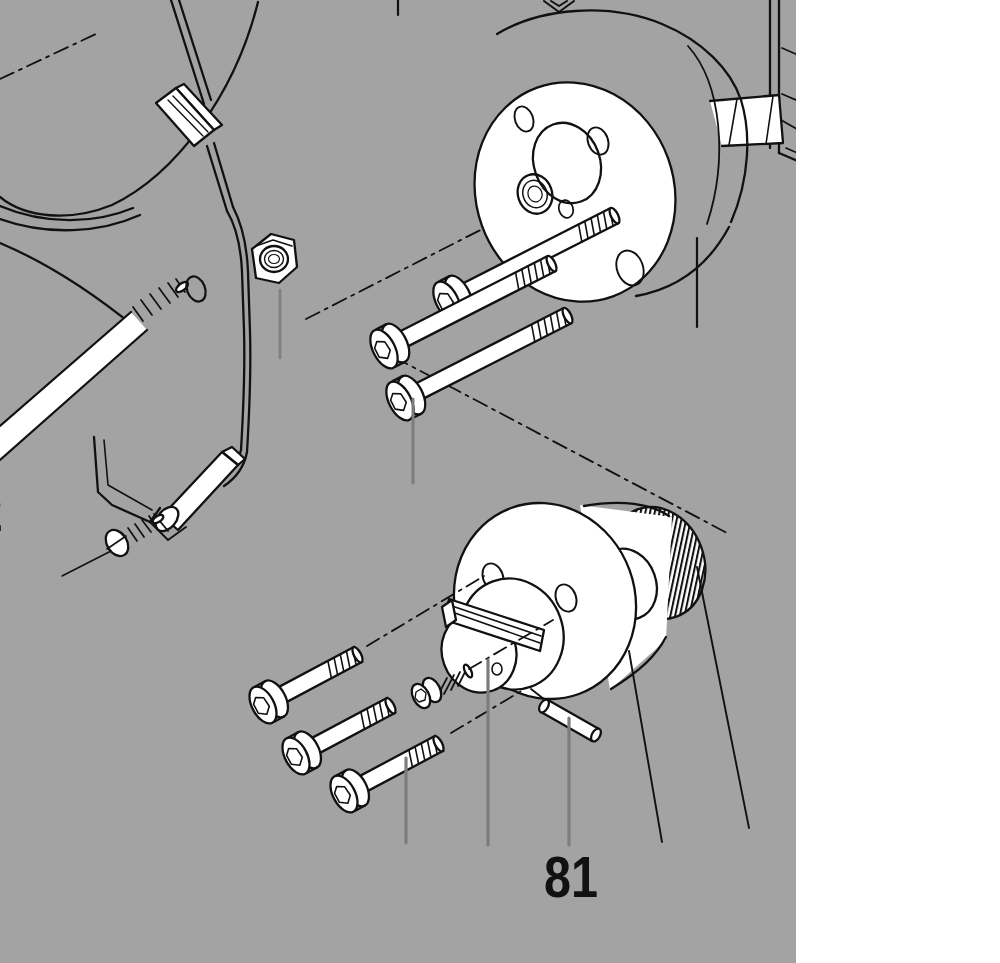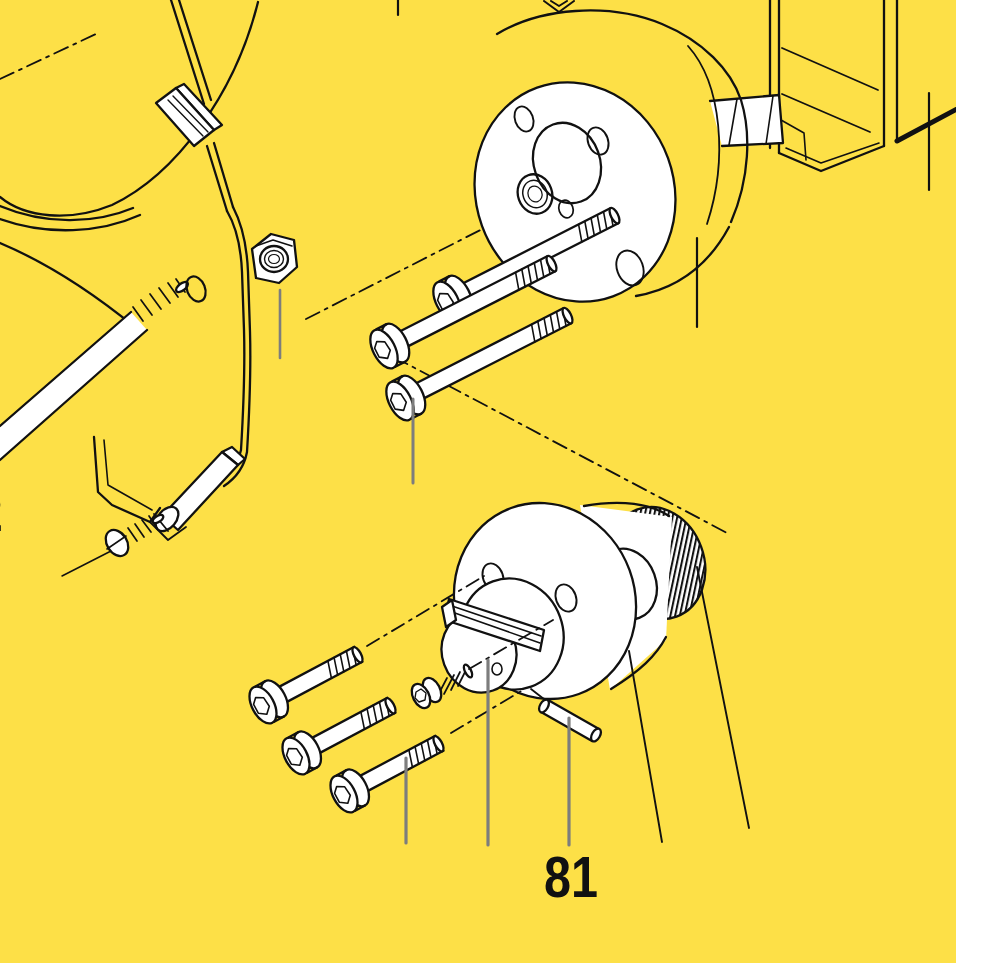--- a/index.html
+++ b/index.html
@@ -1,16 +1,16 @@
 <!DOCTYPE html>
 <html><head>
 <meta charset="utf-8">
 <style>
   html,body{margin:0;padding:0;background:#ffffff;}
-  #stage{position:relative;width:956px;height:963px;background:#fde047;overflow:hidden;
+  #stage{position:relative;width:796px;height:963px;background:#a3a3a3;overflow:hidden;
          font-family:"Liberation Sans",sans-serif;}
   #stage svg{position:absolute;left:0;top:0;}
 </style>
 </head>
 <body>
 
 <div id="stage">
 <svg width="1000" height="963" viewBox="0 0 1000 963">
   <defs>
     <pattern id="spl" width="4.6" height="4.6" patternUnits="userSpaceOnUse" patternTransform="rotate(32)">

